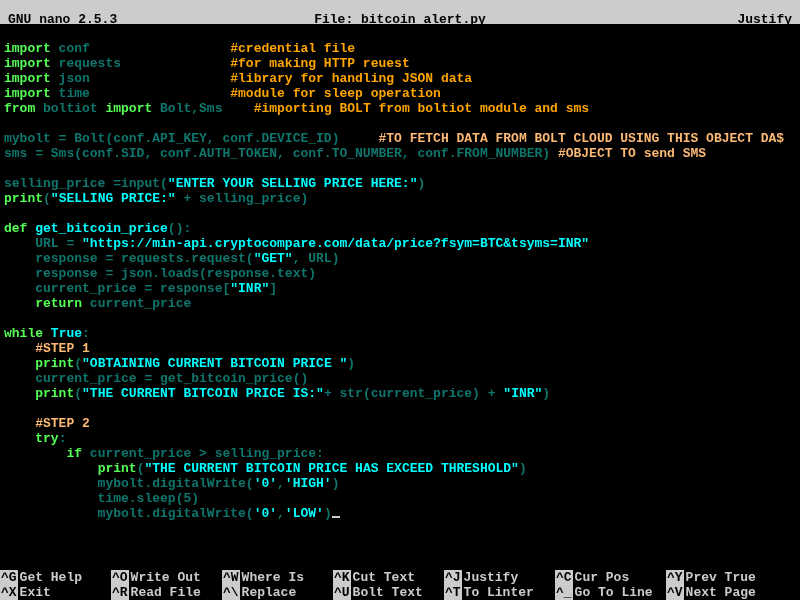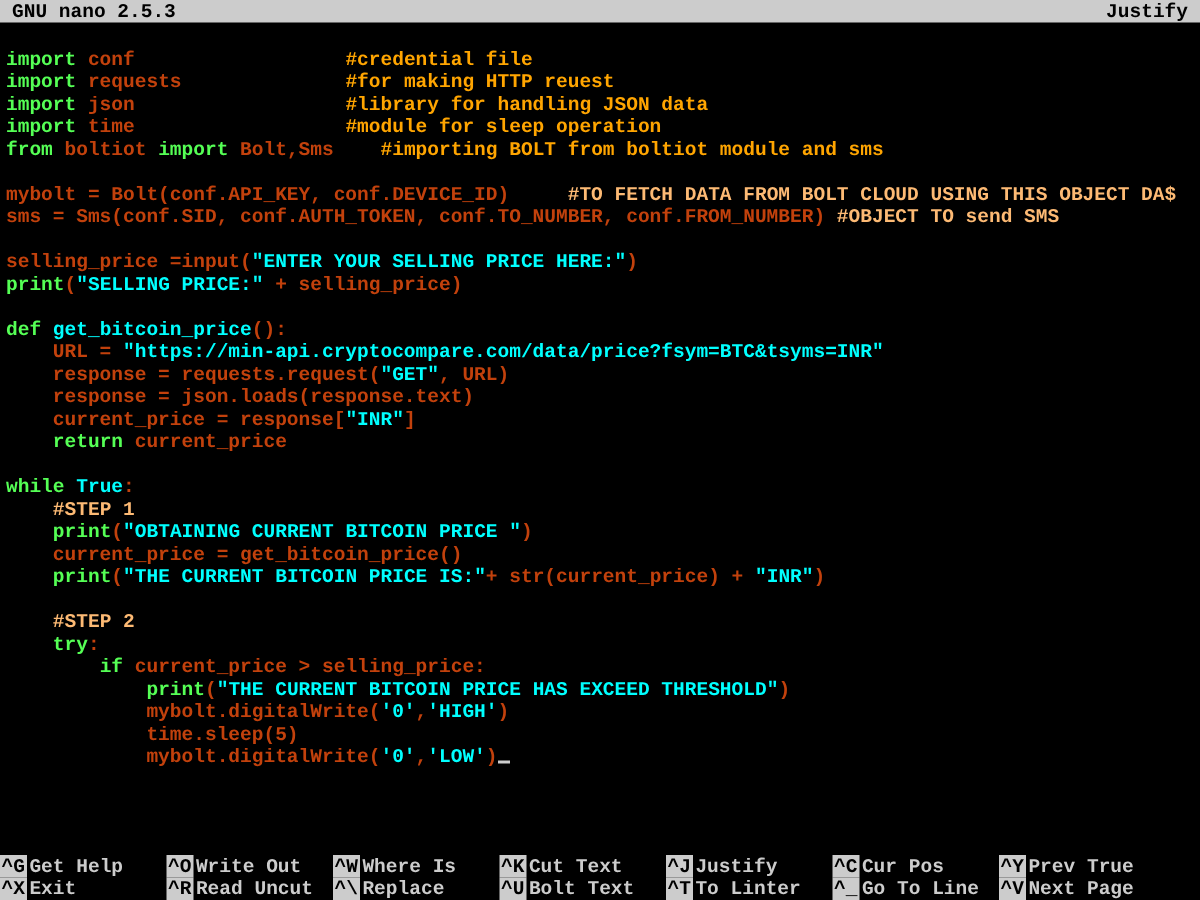--- a/index.html
+++ b/index.html
@@ -12,36 +12,36 @@
     height: 600px;
     overflow: hidden;
     color: #ccc;
     font-weight: bold;
   }
   .titlebar {
     background: #ccc;
     color: #000;
     height: 15px;
     display: flex;
-    padding: 0 8px;
+    padding: 12px 8px;
   }
   .titlebar .left  { flex: 1; text-align: left; }
   .titlebar .center{ flex: 1; text-align: center; }
   .titlebar .right { flex: 1; text-align: right; }
   .editor {
     padding: 2px 4px 0 4px;
     white-space: pre;
     height: 555px;
     overflow: hidden;
   }
   .tok-g  { color: #5f5; text-align: center; }
   .tok-o  { color: #ffa500; font-family: Liberation Mono, monospace; }
   .tok-c  { color: #0ff; }
   .tok-r  { color: #fdba74; }
-  .tok-w  { color: #c2410c; }
+  .tok-w  { color: #0f766e; }
   .menubar {
     position: absolute;
     bottom: 0; left: 0;
     width: 800px;
     background: #000;
     color: #ccc;
     height: 30px;
     display: flex;
     flex-wrap: wrap;
   }
@@ -62,20 +62,21 @@
     width:8px;
     border-bottom:2px solid #ccc;
     margin-bottom:-1px;
   }
 </style>
 </head>
 <body>
 
 <div class="titlebar">
   <div class="left">GNU nano 2.5.3</div>
+  <div class="center">File: bitcoin_alert.py</div>
   <div class="right">Justify</div>
 </div>
 
 <div class="editor" id="editor"><div>&nbsp;</div><div><span class="tok-g">import</span><span class="tok-w"> conf                  </span><span class="tok-o">#credential file</span></div><div><span class="tok-g">import</span><span class="tok-w"> requests              </span><span class="tok-o">#for making HTTP reuest</span></div><div><span class="tok-g">import</span><span class="tok-w"> json                  </span><span class="tok-o">#library for handling JSON data</span></div><div><span class="tok-g">import</span><span class="tok-w"> time                  </span><span class="tok-o">#module for sleep operation</span></div><div><span class="tok-g">from</span><span class="tok-w"> boltiot </span><span class="tok-g">import</span><span class="tok-w"> Bolt,Sms    </span><span class="tok-o">#importing BOLT from boltiot module and sms</span></div><div>&nbsp;</div><div><span class="tok-w">mybolt = Bolt(conf.API_KEY, conf.DEVICE_ID)     </span><span class="tok-r">#TO FETCH DATA FROM BOLT CLOUD USING THIS OBJECT DA$</span></div><div><span class="tok-w">sms = Sms(conf.SID, conf.AUTH_TOKEN, conf.TO_NUMBER, conf.FROM_NUMBER) </span><span class="tok-r">#OBJECT TO send SMS</span></div><div>&nbsp;</div><div><span class="tok-w">selling_price =input(</span><span class="tok-c">"ENTER YOUR SELLING PRICE HERE:"</span><span class="tok-w">)</span></div><div><span class="tok-g">print</span><span class="tok-w">(</span><span class="tok-c">"SELLING PRICE:"</span><span class="tok-w"> + selling_price)</span></div><div>&nbsp;</div><div><span class="tok-g">def</span><span class="tok-w"> </span><span class="tok-c">get_bitcoin_price</span><span class="tok-w">():</span></div><div><span class="tok-w">    URL = </span><span class="tok-c">"https://min-api.cryptocompare.com/data/price?fsym=BTC&amp;tsyms=INR"</span></div><div><span class="tok-w">    response = requests.request(</span><span class="tok-c">"GET"</span><span class="tok-w">, URL)</span></div><div><span class="tok-w">    response = json.loads(response.text)</span></div><div><span class="tok-w">    current_price = response[</span><span class="tok-c">"INR"</span><span class="tok-w">]</span></div><div><span class="tok-w">    </span><span class="tok-g">return</span><span class="tok-w"> current_price</span></div><div>&nbsp;</div><div><span class="tok-g">while</span><span class="tok-w"> </span><span class="tok-c">True</span><span class="tok-w">:</span></div><div><span class="tok-w">    </span><span class="tok-r">#STEP 1</span></div><div><span class="tok-w">    </span><span class="tok-g">print</span><span class="tok-w">(</span><span class="tok-c">"OBTAINING CURRENT BITCOIN PRICE "</span><span class="tok-w">)</span></div><div><span class="tok-w">    current_price = get_bitcoin_price()</span></div><div><span class="tok-w">    </span><span class="tok-g">print</span><span class="tok-w">(</span><span class="tok-c">"THE CURRENT BITCOIN PRICE IS:"</span><span class="tok-w">+ str(current_price) + </span><span class="tok-c">"INR"</span><span class="tok-w">)</span></div><div>&nbsp;</div><div><span class="tok-w">    </span><span class="tok-r">#STEP 2</span></div><div><span class="tok-w">    </span><span class="tok-g">try</span><span class="tok-w">:</span></div><div><span class="tok-w">        </span><span class="tok-g">if</span><span class="tok-w"> current_price &gt; selling_price:</span></div><div><span class="tok-w">            </span><span class="tok-g">print</span><span class="tok-w">(</span><span class="tok-c">"THE CURRENT BITCOIN PRICE HAS EXCEED THRESHOLD"</span><span class="tok-w">)</span></div><div><span class="tok-w">            mybolt.digitalWrite(</span><span class="tok-c">'0'</span><span class="tok-w">,</span><span class="tok-c">'HIGH'</span><span class="tok-w">)</span></div><div><span class="tok-w">            time.sleep(5)</span></div><div><span class="tok-w">            mybolt.digitalWrite(</span><span class="tok-c">'0'</span><span class="tok-w">,</span><span class="tok-c">'LOW'</span><span class="tok-w">)</span><span class="cursor"></span></div></div>
 
 <div class="menubar" id="menubar">
     <div class="menu-item">
       <span class="key">^G</span>
       <span> Get Help</span>
     </div>
@@ -102,21 +103,21 @@
     <div class="menu-item">
       <span class="key">^Y</span>
       <span> Prev True</span>
     </div>
     <div class="menu-item">
       <span class="key">^X</span>
       <span> Exit</span>
     </div>
     <div class="menu-item">
       <span class="key">^R</span>
-      <span> Read Uncut</span>
+      <span> Read File</span>
     </div>
     <div class="menu-item">
       <span class="key">^\</span>
       <span> Replace</span>
     </div>
     <div class="menu-item">
       <span class="key">^U</span>
       <span> Bolt Text</span>
     </div>
     <div class="menu-item">

